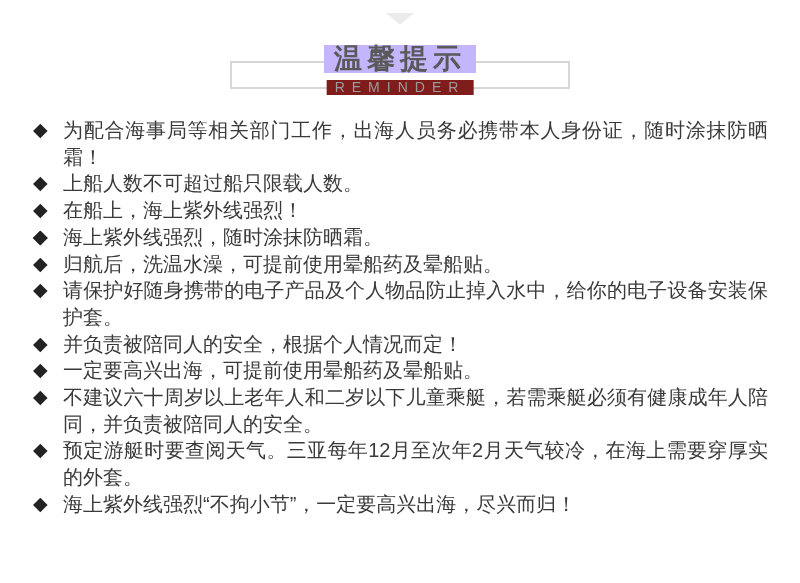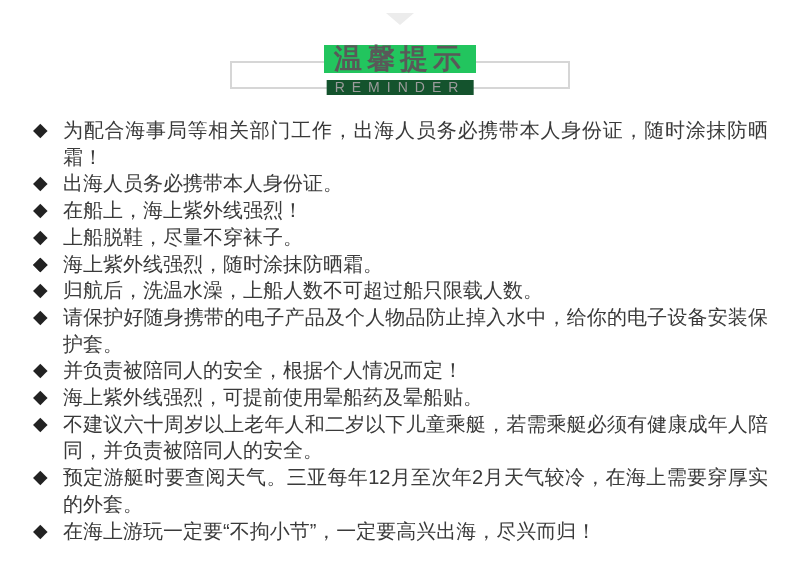--- a/index.html
+++ b/index.html
@@ -27,35 +27,35 @@
     width: 340px;
     height: 28px;
     margin: 36px auto 0 auto;
     border: 2px solid #d6d6d6;
   }
   .header-title {
     position: absolute;
     top: -18px;
     left: 50%;
     transform: translateX(-50%);
-    background: #22c55e;
+    background: #c4b5fd;
     padding: 0 10px;
     font-size: 28px;
     line-height: 28px;
     font-weight: 700;
     letter-spacing: 5px;
     color: #595959;
     white-space: nowrap;
   }
   .header-subtitle {
     position: absolute;
     bottom: -8px;
     left: 50%;
     transform: translateX(-50%);
-    background: #14532d;
+    background: #7f1d1d;
     padding: 0 8px;
     font-size: 14px;
     line-height: 15px;
     letter-spacing: 7px;
     color: #9b9b9b;
     white-space: nowrap;
   }
 
   
   .reminder-list {
@@ -85,27 +85,27 @@
 
   <div class="chevron"></div>
 
   <div class="header-box">
     <div class="header-title">温馨提示</div>
     <div class="header-subtitle">REMINDER</div>
   </div>
 
   <div class="reminder-list">
       <div class="reminder-item"><span class="bullet">◆</span><span>为配合海事局等相关部门工作，出海人员务必携带本人身份证，随时涂抹防晒霜！</span></div>
-      <div class="reminder-item"><span class="bullet">◆</span><span>出海人员务必携带本人身份证。</span></div>
+      <div class="reminder-item"><span class="bullet">◆</span><span>上船人数不可超过船只限载人数。</span></div>
       <div class="reminder-item"><span class="bullet">◆</span><span>在船上，海上紫外线强烈！</span></div>
-      <div class="reminder-item"><span class="bullet">◆</span><span>上船脱鞋，尽量不穿袜子。</span></div>
+      <div class="reminder-item"><span class="bullet">◆</span></div>
       <div class="reminder-item"><span class="bullet">◆</span></div>
       <div class="reminder-item"><span class="bullet">◆</span><span>海上紫外线强烈，随时涂抹防晒霜。</span></div>
-      <div class="reminder-item"><span class="bullet">◆</span><span>归航后，洗温水澡，上船人数不可超过船只限载人数。</span></div>
+      <div class="reminder-item"><span class="bullet">◆</span><span>归航后，洗温水澡，可提前使用晕船药及晕船贴。</span></div>
       <div class="reminder-item"><span class="bullet">◆</span><span>请保护好随身携带的电子产品及个人物品防止掉入水中，给你的电子设备安装保护套。</span></div>
       <div class="reminder-item"><span class="bullet">◆</span><span>并负责被陪同人的安全，根据个人情况而定！</span></div>
-      <div class="reminder-item"><span class="bullet">◆</span><span>海上紫外线强烈，可提前使用晕船药及晕船贴。</span></div>
+      <div class="reminder-item"><span class="bullet">◆</span><span>一定要高兴出海，可提前使用晕船药及晕船贴。</span></div>
       <div class="reminder-item"><span class="bullet">◆</span><span>不建议六十周岁以上老年人和二岁以下儿童乘艇，若需乘艇必须有健康成年人陪同，并负责被陪同人的安全。</span></div>
       <div class="reminder-item"><span class="bullet">◆</span><span>预定游艇时要查阅天气。三亚每年12月至次年2月天气较冷，在海上需要穿厚实的外套。</span></div>
-      <div class="reminder-item"><span class="bullet">◆</span><span>在海上游玩一定要“不拘小节”，一定要高兴出海，尽兴而归！</span></div>
+      <div class="reminder-item"><span class="bullet">◆</span><span>海上紫外线强烈“不拘小节”，一定要高兴出海，尽兴而归！</span></div>
     </div>
 
 </div>
 
 </body></html>

